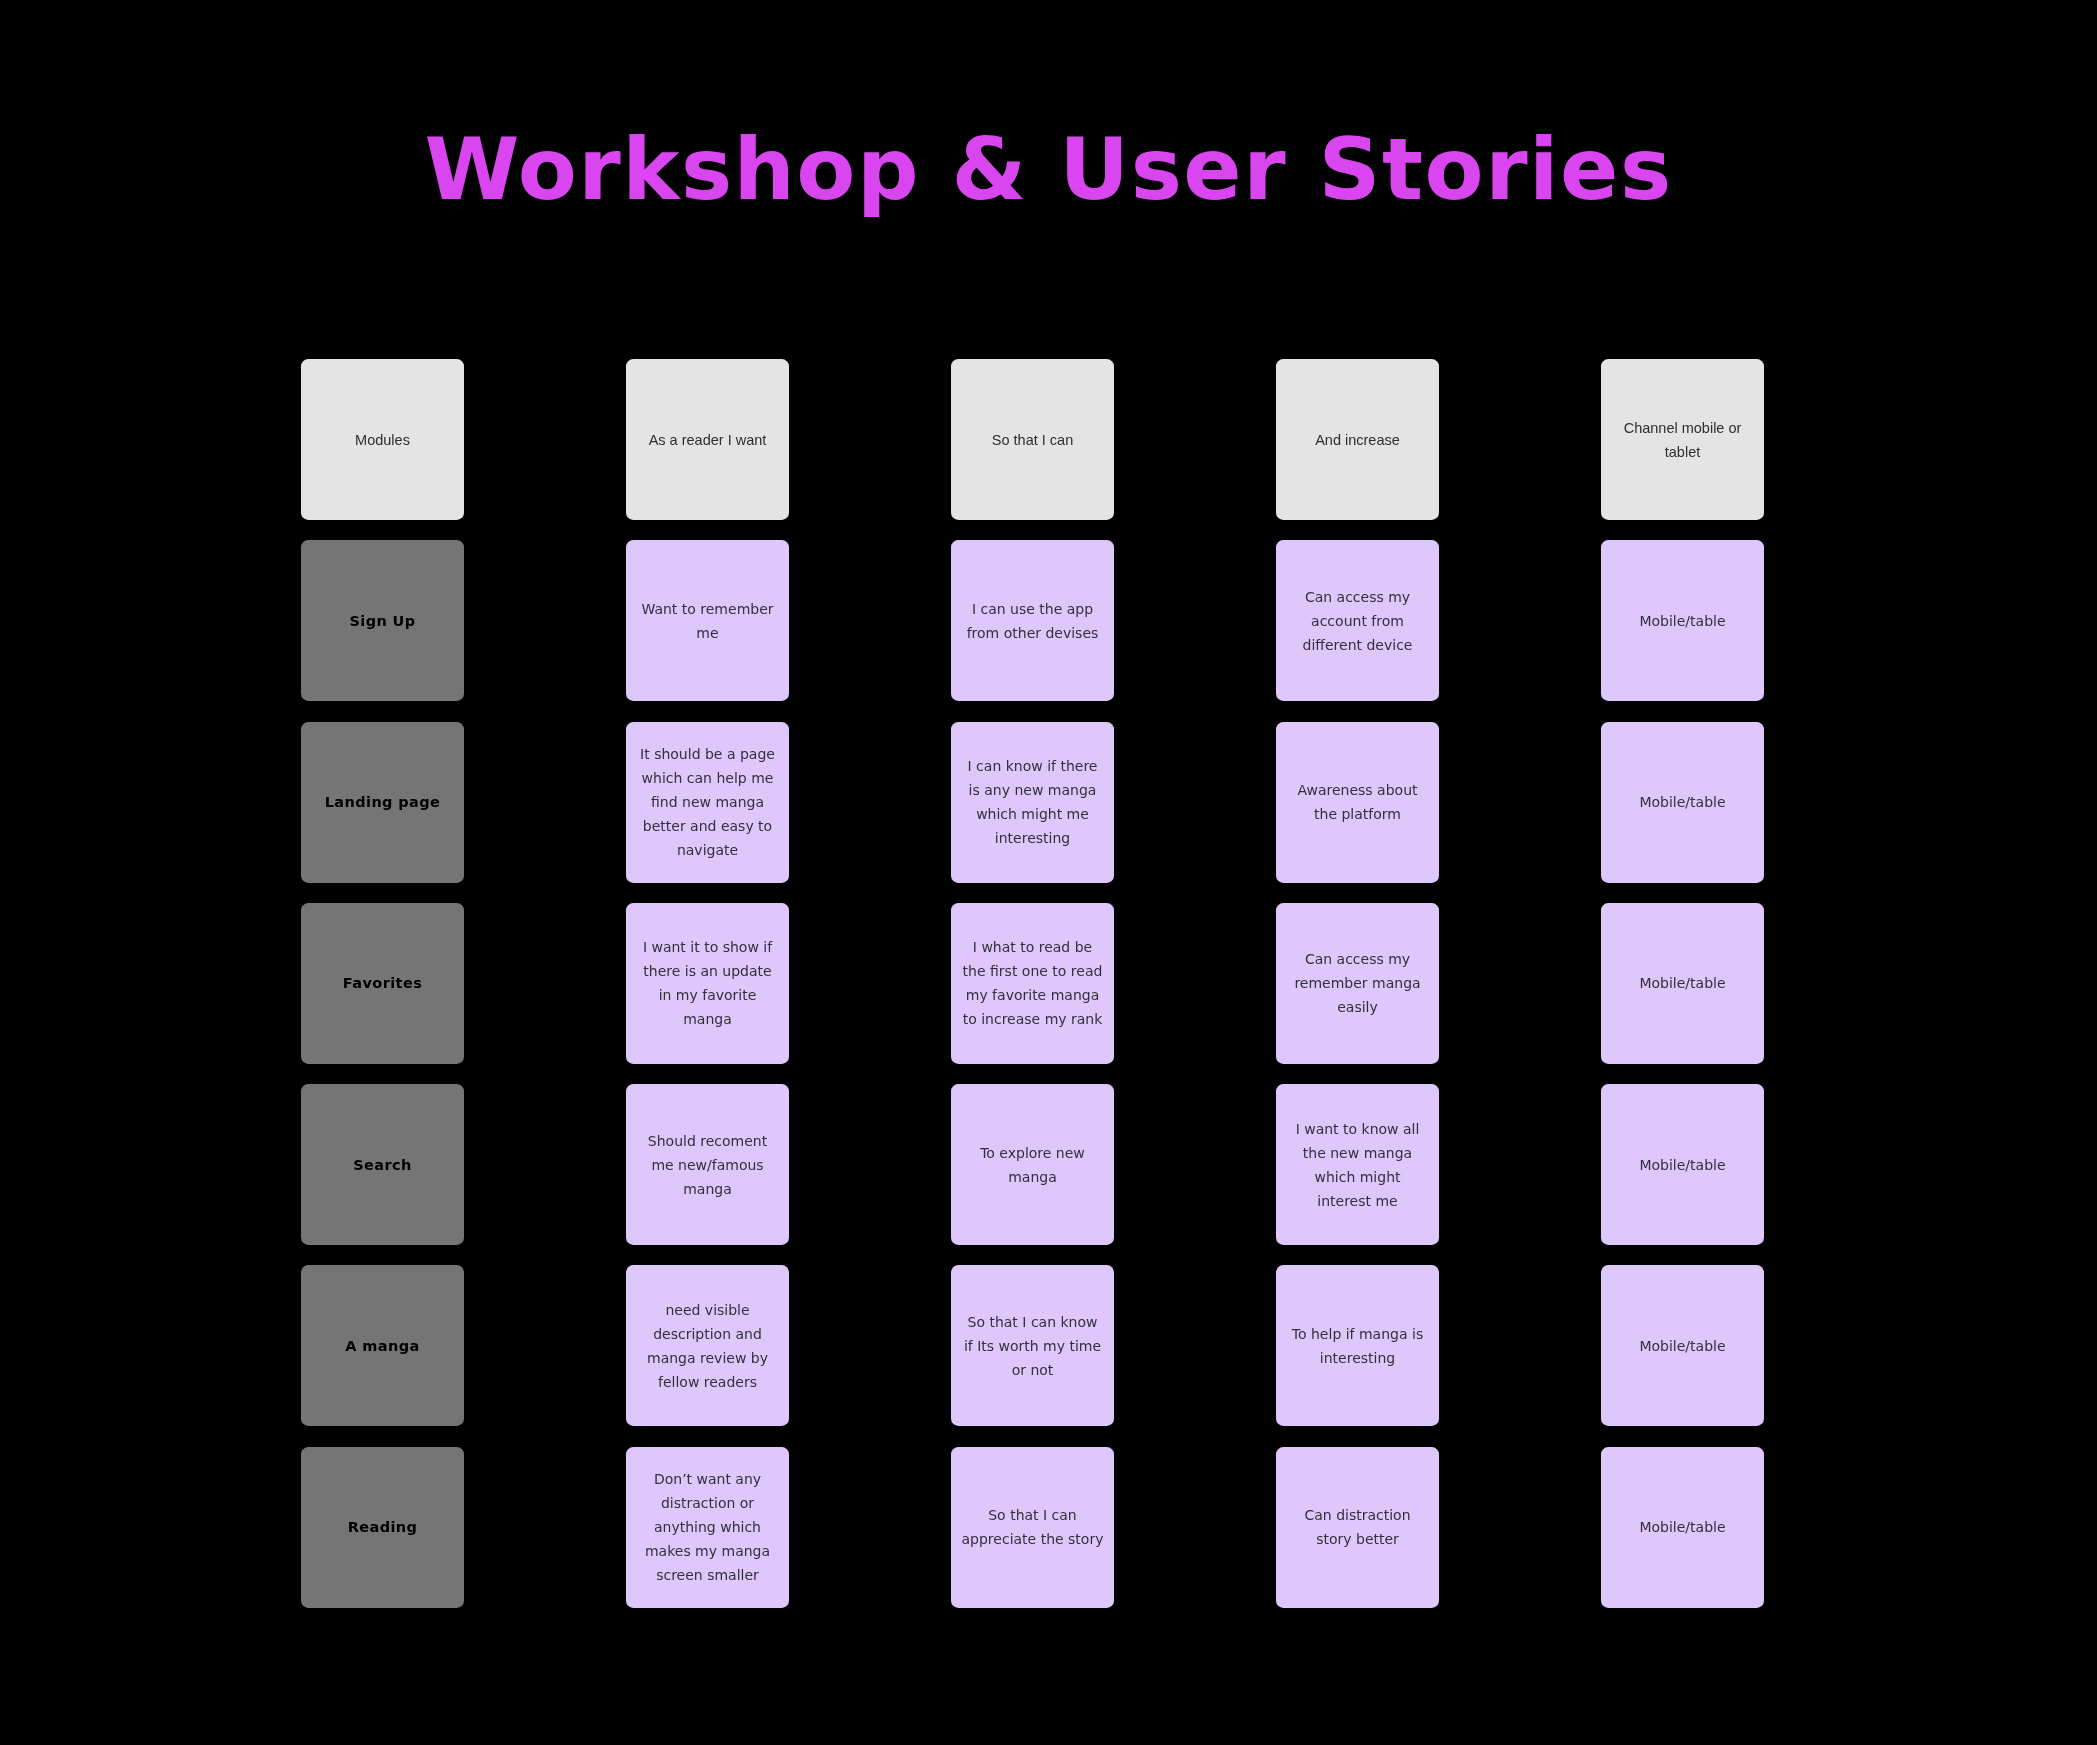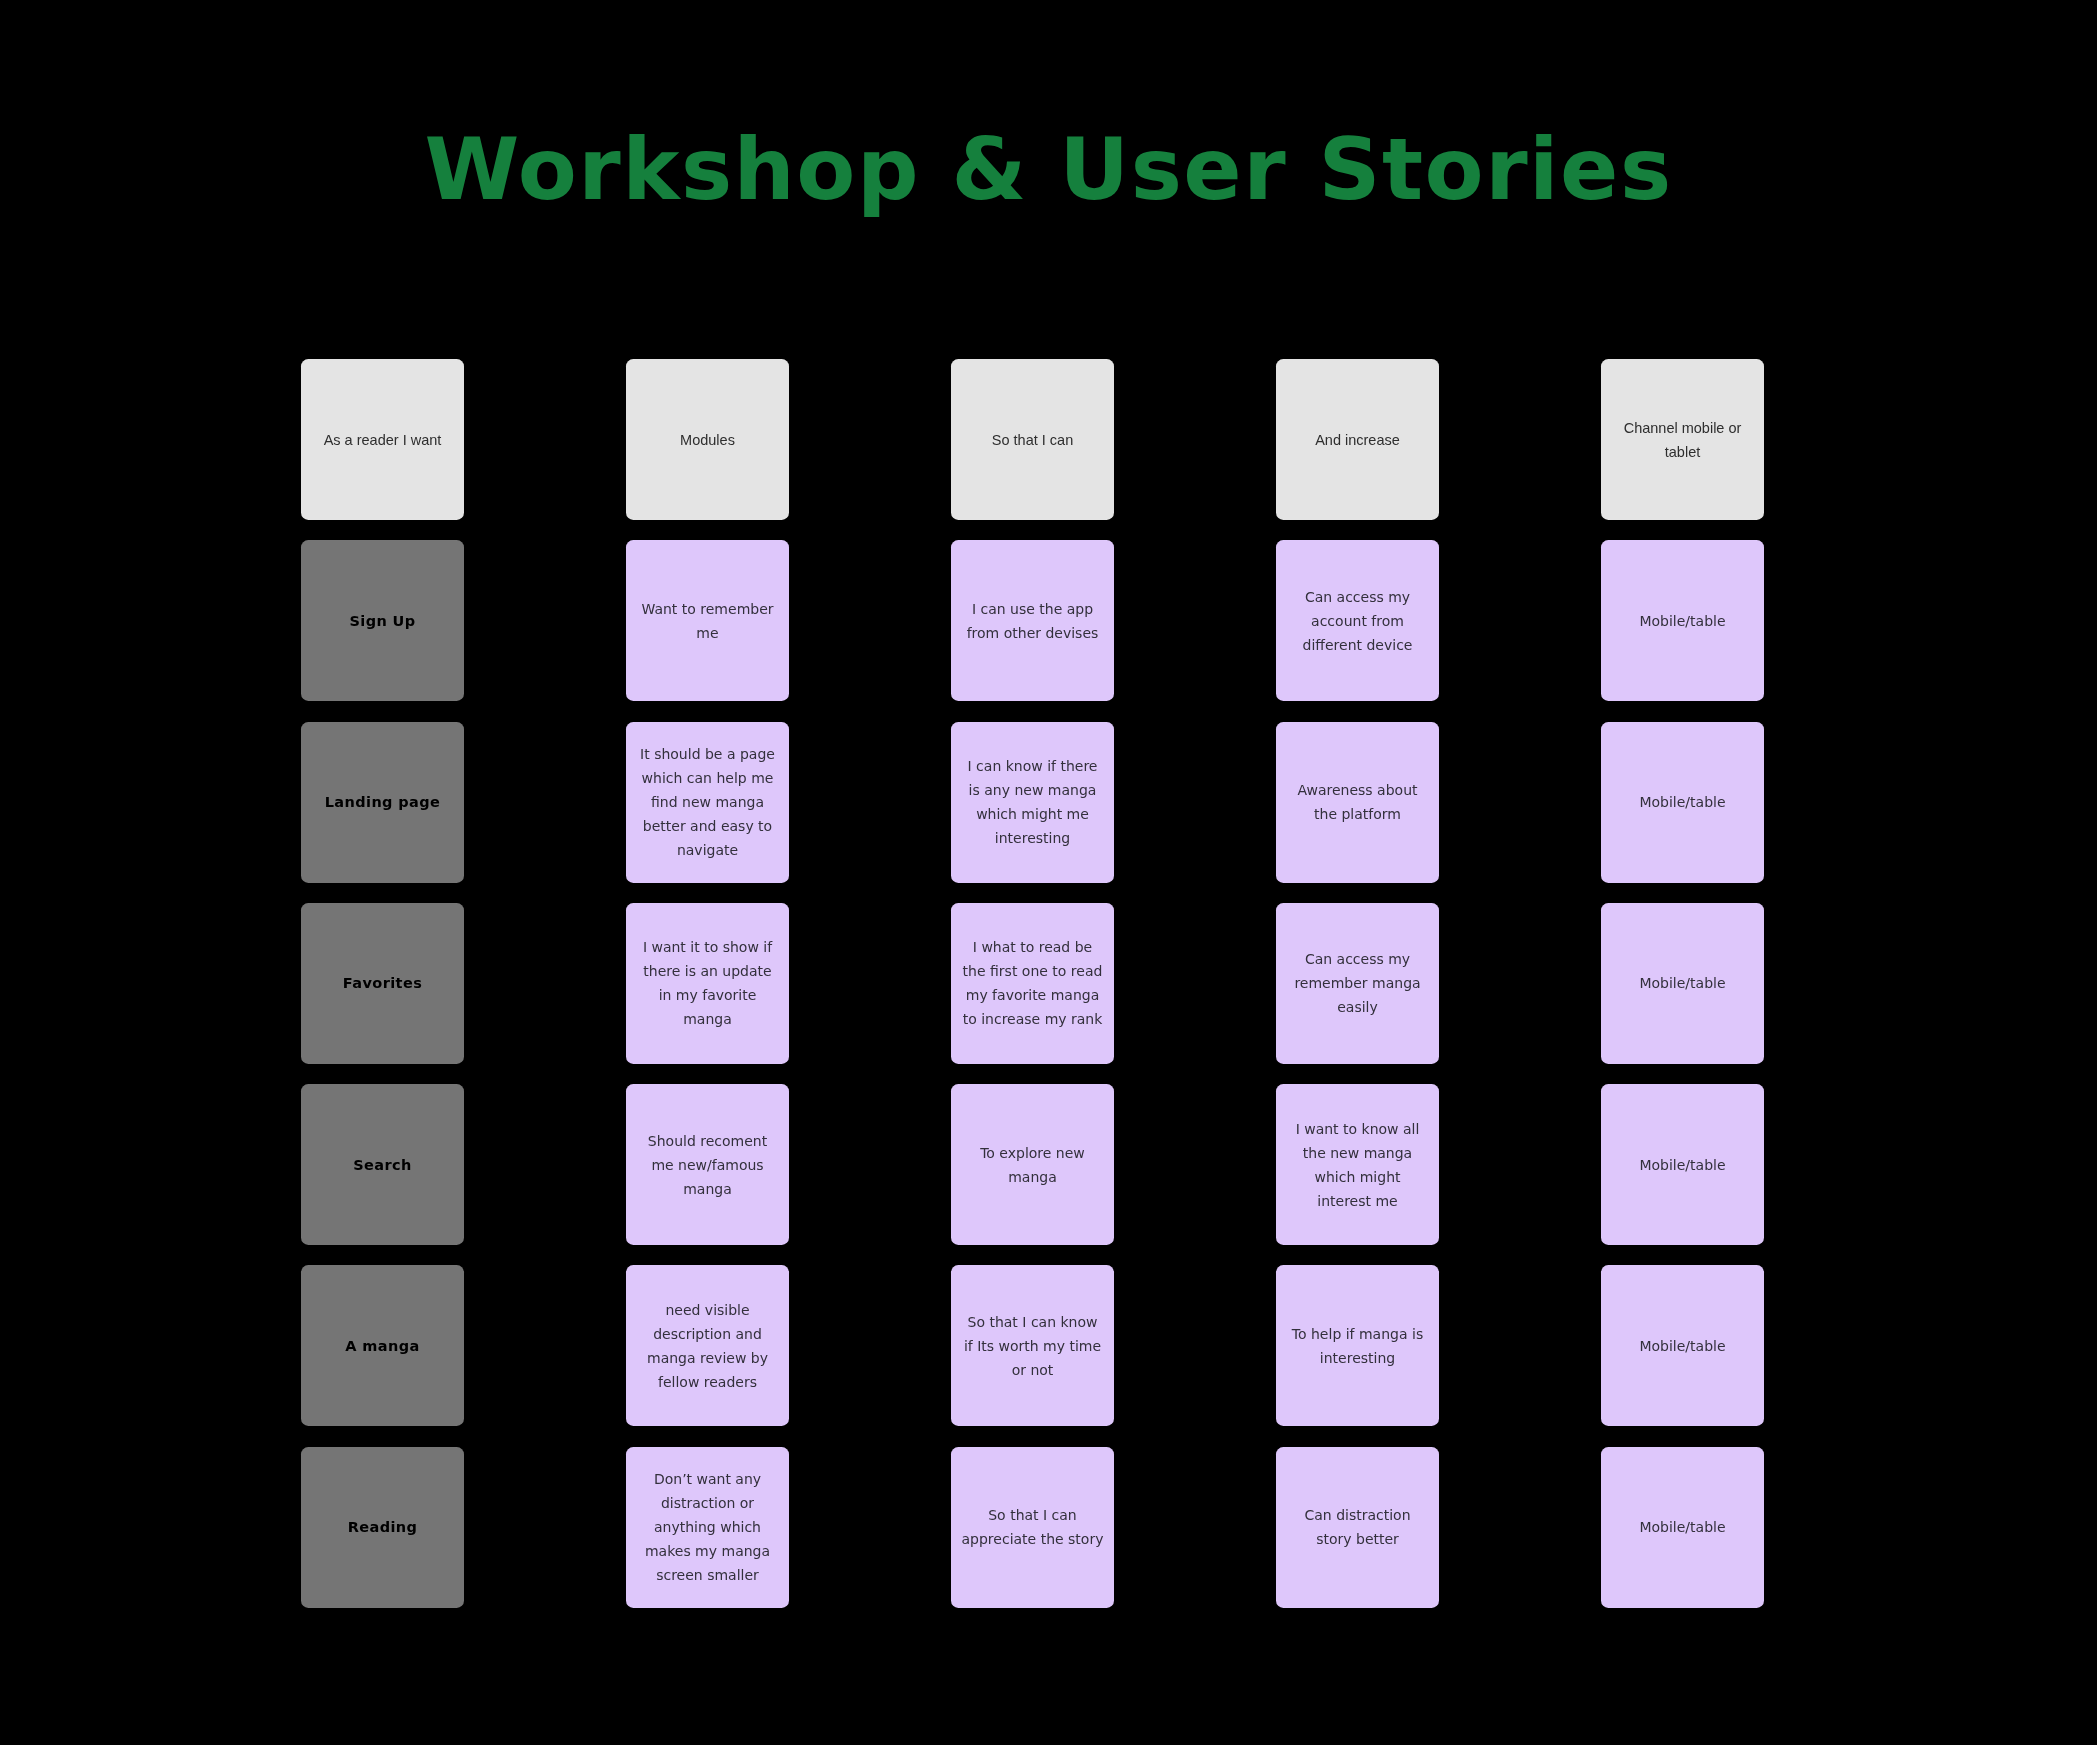--- a/index.html
+++ b/index.html
@@ -22,21 +22,21 @@
     background: #000000;
   }
 
   
   .board-title {
     position: absolute;
     left: 0;
     top: 122px;
     width: 2097px;
     text-align: center;
-    color: #15803d;
+    color: #d946ef;
     font-family: "DejaVu Sans", sans-serif;
     font-weight: 700;
     font-size: 86px;
     line-height: 94px;
     letter-spacing: 1.5px;
     white-space: nowrap;
   }
 
   
   .grid {
@@ -104,24 +104,24 @@
 <body>
 
 <div id="board">
 
   <div class="board-title">Workshop &amp; User Stories</div>
 
   <div class="grid">
 
     <div class="grid-row header-row">
       <div class="card card-header">
+        <span class="card-text">Modules</span>
+      </div>
+      <div class="card card-header">
         <span class="card-text">As a reader I want</span>
-      </div>
-      <div class="card card-header">
-        <span class="card-text">Modules</span>
       </div>
       <div class="card card-header">
         <span class="card-text">So that I can</span>
       </div>
       <div class="card card-header">
         <span class="card-text">And increase</span>
       </div>
       <div class="card card-header">
         <span class="card-text">Channel mobile or tablet</span>
       </div>

